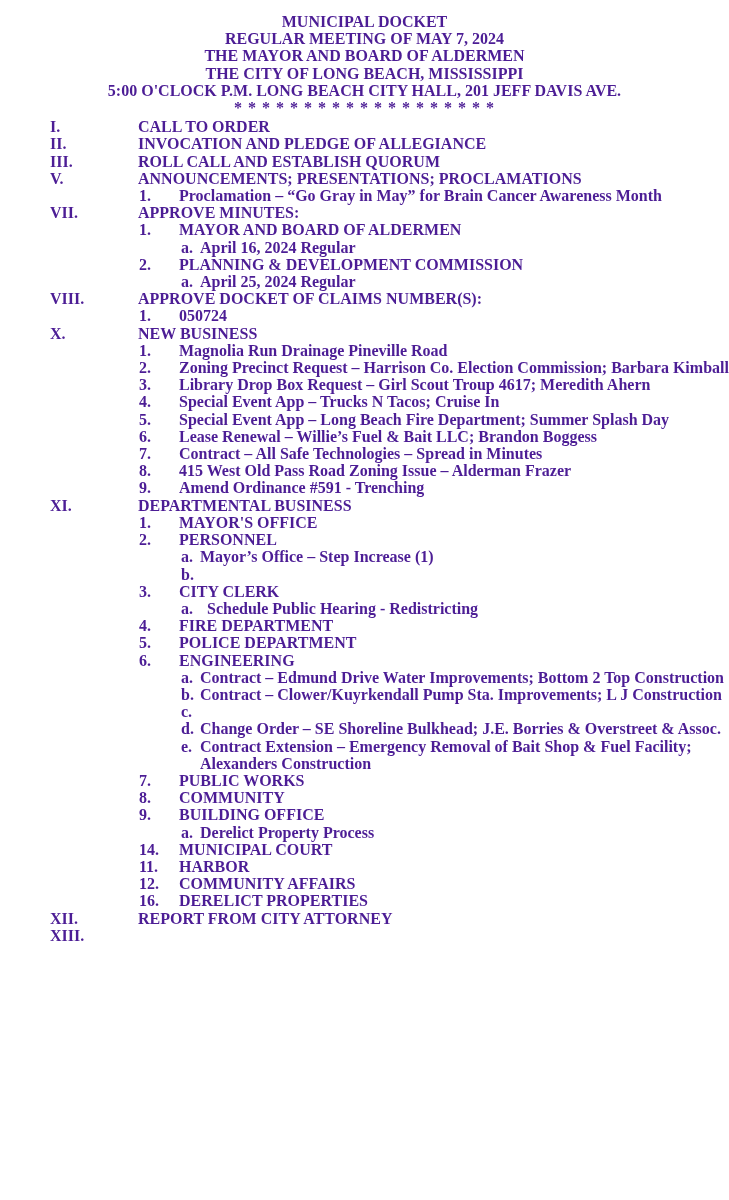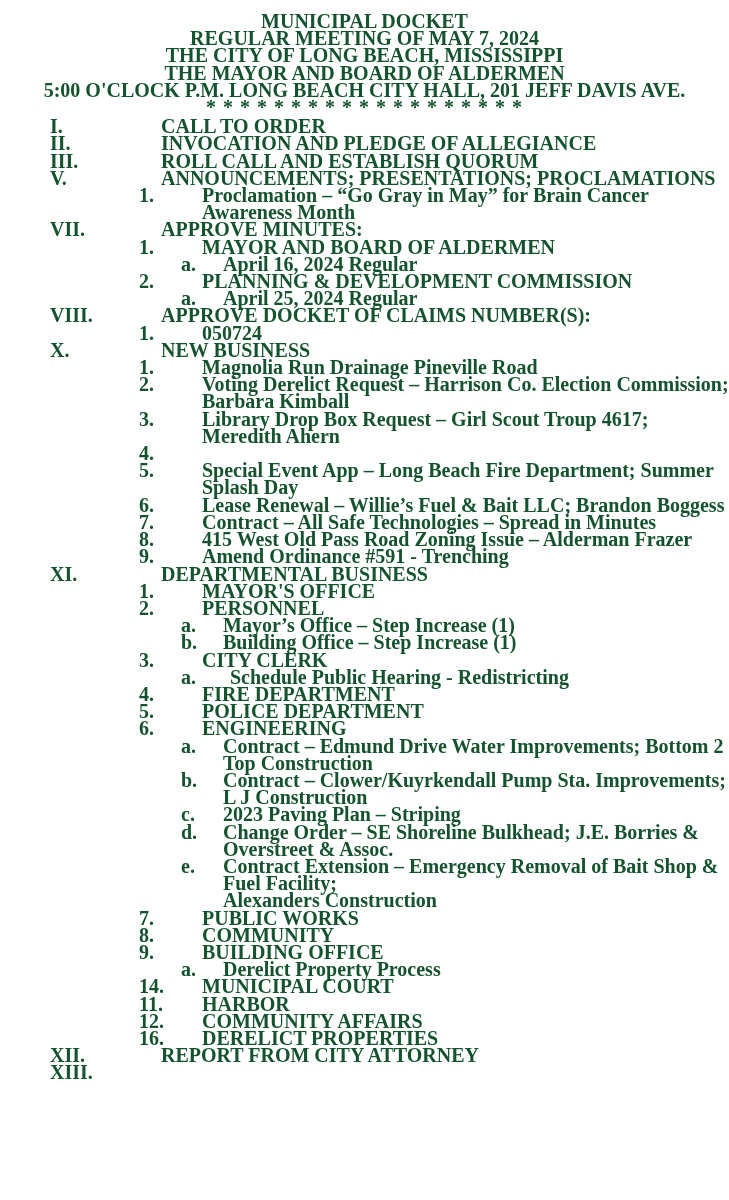--- a/index.html
+++ b/index.html
@@ -8,22 +8,22 @@
     background: #ffffff;
   }
   .page {
     position: relative;
     width: 729px;
     height: 1200px;
     background: #ffffff;
     overflow: hidden;
     font-family: "Liberation Serif", "DejaVu Serif", serif;
     font-weight: bold;
-    color: #14532d;
-    font-size: 20px;
+    color: #4c1d95;
+    font-size: 16px;
     line-height: 17.2px;
   }
   .doc-header {
     padding-top: 13px;
     text-align: center;
   }
   .doc-header .hline {
     white-space: nowrap;
   }
   .separator-row {
@@ -34,41 +34,40 @@
   }
   .row {
     display: flex;
     align-items: flex-start;
   }
   .row .lbl {
     flex: 0 0 auto;
   }
   .row .txt {
     flex: 1 1 auto;
-    margin-left: 23px;
   }
   .lv-roman   { padding-left: 50px; }
   .lv-roman  .lbl { width: 88px; }
   .lv-number  { padding-left: 139px; }
   .lv-number .lbl { width: 40px; }
   .lv-letter  { padding-left: 181px; }
   .lv-letter .lbl { width: 19px; }
   .lv-letter2 { padding-left: 181px; }
   .lv-letter2 .lbl { width: 26px; }
 </style>
 </head>
 <body>
 
 <div class="page">
 
   <div class="doc-header">
     <div class="hline">MUNICIPAL DOCKET</div>
     <div class="hline">REGULAR MEETING OF MAY 7, 2024</div>
+    <div class="hline">THE MAYOR AND BOARD OF ALDERMEN</div>
     <div class="hline">THE CITY OF LONG BEACH, MISSISSIPPI</div>
-    <div class="hline">THE MAYOR AND BOARD OF ALDERMEN</div>
     <div class="hline">5:00 O'CLOCK P.M. LONG BEACH CITY HALL, 201 JEFF DAVIS AVE.</div>
     <div class="hline separator-row">* * * * * * * * * * * * * * * * * * *</div>
   </div>
 
   <div class="agenda" id="agenda-list">
       <div class="row lv-roman">
         <span class="lbl">I.</span>
         <span class="txt">CALL TO ORDER</span>
       </div>
       <div class="row lv-roman">
@@ -118,28 +117,29 @@
       <div class="row lv-roman">
         <span class="lbl">X.</span>
         <span class="txt">NEW BUSINESS</span>
       </div>
       <div class="row lv-number">
         <span class="lbl">1.</span>
         <span class="txt">Magnolia Run Drainage Pineville Road</span>
       </div>
       <div class="row lv-number">
         <span class="lbl">2.</span>
-        <span class="txt">Voting Derelict Request – Harrison Co. Election Commission; Barbara Kimball</span>
+        <span class="txt">Zoning Precinct Request – Harrison Co. Election Commission; Barbara Kimball</span>
       </div>
       <div class="row lv-number">
         <span class="lbl">3.</span>
         <span class="txt">Library Drop Box Request – Girl Scout Troup 4617; Meredith Ahern</span>
       </div>
       <div class="row lv-number">
         <span class="lbl">4.</span>
+        <span class="txt">Special Event App – Trucks N Tacos; Cruise In</span>
       </div>
       <div class="row lv-number">
         <span class="lbl">5.</span>
         <span class="txt">Special Event App – Long Beach Fire Department; Summer Splash Day</span>
       </div>
       <div class="row lv-number">
         <span class="lbl">6.</span>
         <span class="txt">Lease Renewal – Willie’s Fuel &amp; Bait LLC; Brandon Boggess</span>
       </div>
       <div class="row lv-number">
@@ -165,21 +165,20 @@
       <div class="row lv-number">
         <span class="lbl">2.</span>
         <span class="txt">PERSONNEL</span>
       </div>
       <div class="row lv-letter">
         <span class="lbl">a.</span>
         <span class="txt">Mayor’s Office – Step Increase (1)</span>
       </div>
       <div class="row lv-letter">
         <span class="lbl">b.</span>
-        <span class="txt">Building Office – Step Increase (1)</span>
       </div>
       <div class="row lv-number">
         <span class="lbl">3.</span>
         <span class="txt">CITY CLERK</span>
       </div>
       <div class="row lv-letter2">
         <span class="lbl">a.</span>
         <span class="txt">Schedule Public Hearing - Redistricting</span>
       </div>
       <div class="row lv-number">
@@ -197,21 +196,20 @@
       <div class="row lv-letter">
         <span class="lbl">a.</span>
         <span class="txt">Contract – Edmund Drive Water Improvements; Bottom 2 Top Construction</span>
       </div>
       <div class="row lv-letter">
         <span class="lbl">b.</span>
         <span class="txt">Contract – Clower/Kuyrkendall Pump Sta. Improvements; L J Construction</span>
       </div>
       <div class="row lv-letter">
         <span class="lbl">c.</span>
-        <span class="txt">2023 Paving Plan – Striping</span>
       </div>
       <div class="row lv-letter">
         <span class="lbl">d.</span>
         <span class="txt">Change Order – SE Shoreline Bulkhead; J.E. Borries &amp; Overstreet &amp; Assoc.</span>
       </div>
       <div class="row lv-letter">
         <span class="lbl">e.</span>
         <span class="txt">Contract Extension – Emergency Removal of Bait Shop &amp; Fuel Facility;<div>Alexanders Construction</div></span>
       </div>
       <div class="row lv-number">

